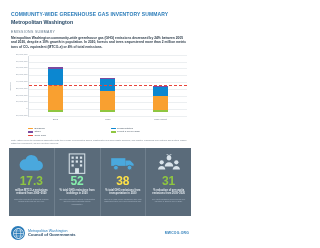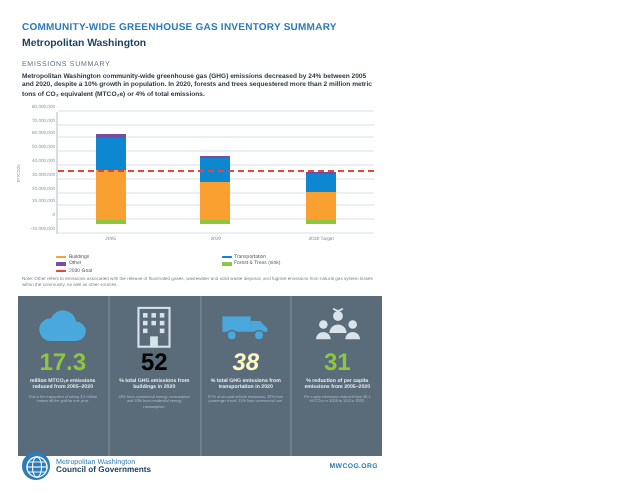--- a/index.html
+++ b/index.html
@@ -124,21 +124,21 @@
     font-size:2.3px;
     line-height:3px;
     color:#7b8792;
   }
 
   
   .stats {
     position:absolute;
     left:9px; right:9px;
     top:148px;
-    height:80px;
+    height:68px;
     background:#5a6b7a;
     display:flex;
   }
   .card {
     flex:1;
     position:relative;
     padding:4px 3px 3px 3px;
     display:flex;
     flex-direction:column;
     align-items:center;
@@ -329,34 +329,34 @@
               <rect x="19.5" y="7" width="3.5" height="3.5"></rect>
               <rect x="6.5" y="13" width="3.5" height="3.5"></rect>
               <rect x="13" y="13" width="3.5" height="3.5"></rect>
               <rect x="19.5" y="13" width="3.5" height="3.5"></rect>
               <rect x="6.5" y="19" width="3.5" height="3.5"></rect>
               <rect x="19.5" y="19" width="3.5" height="3.5"></rect>
               <rect x="12" y="25" width="6" height="8"></rect>
             </g>
           </svg>
         </div>
-        <div class="bignum" style="color: #000000;">52</div>
+        <div class="bignum" style="color: #86efac;">52</div>
         <div class="cap">% total GHG emissions from buildings in 2020</div>
         <div class="subcap">42% from commercial energy consumption and 10% from residential energy consumption.</div>
       </div>
       <div class="card">
         <div class="iconbox">
           <svg width="26" height="17" viewBox="0 0 44 26">
             <path d="M2 4h24v13H2z" fill="#4aa8dd"></path>
             <path d="M26 8h8l6 6v3H26z" fill="#4aa8dd"></path>
             <circle cx="10" cy="20" r="4" fill="#4aa8dd" stroke="#5a6b7a" stroke-width="1.4"></circle>
             <circle cx="33" cy="20" r="4" fill="#4aa8dd" stroke="#5a6b7a" stroke-width="1.4"></circle>
           </svg>
         </div>
-        <div class="bignum" style="color: #fef9c3; font-style: italic;">38</div>
+        <div class="bignum" style="color: #fde047;">38</div>
         <div class="cap">% total GHG emissions from transportation in 2020</div>
         <div class="subcap">87% of on-road vehicle emissions; 33% from passenger travel; 11% from commercial use.</div>
       </div>
       <div class="card">
         <div class="iconbox">
           <svg width="22" height="19" viewBox="0 0 36 30">
             <g fill="#d9e3ea">
               <circle cx="18" cy="6" r="4"></circle>
               <path d="M11 20c0-4 3-7 7-7s7 3 7 7z"></path>
               <circle cx="6" cy="13" r="3.5"></circle>

